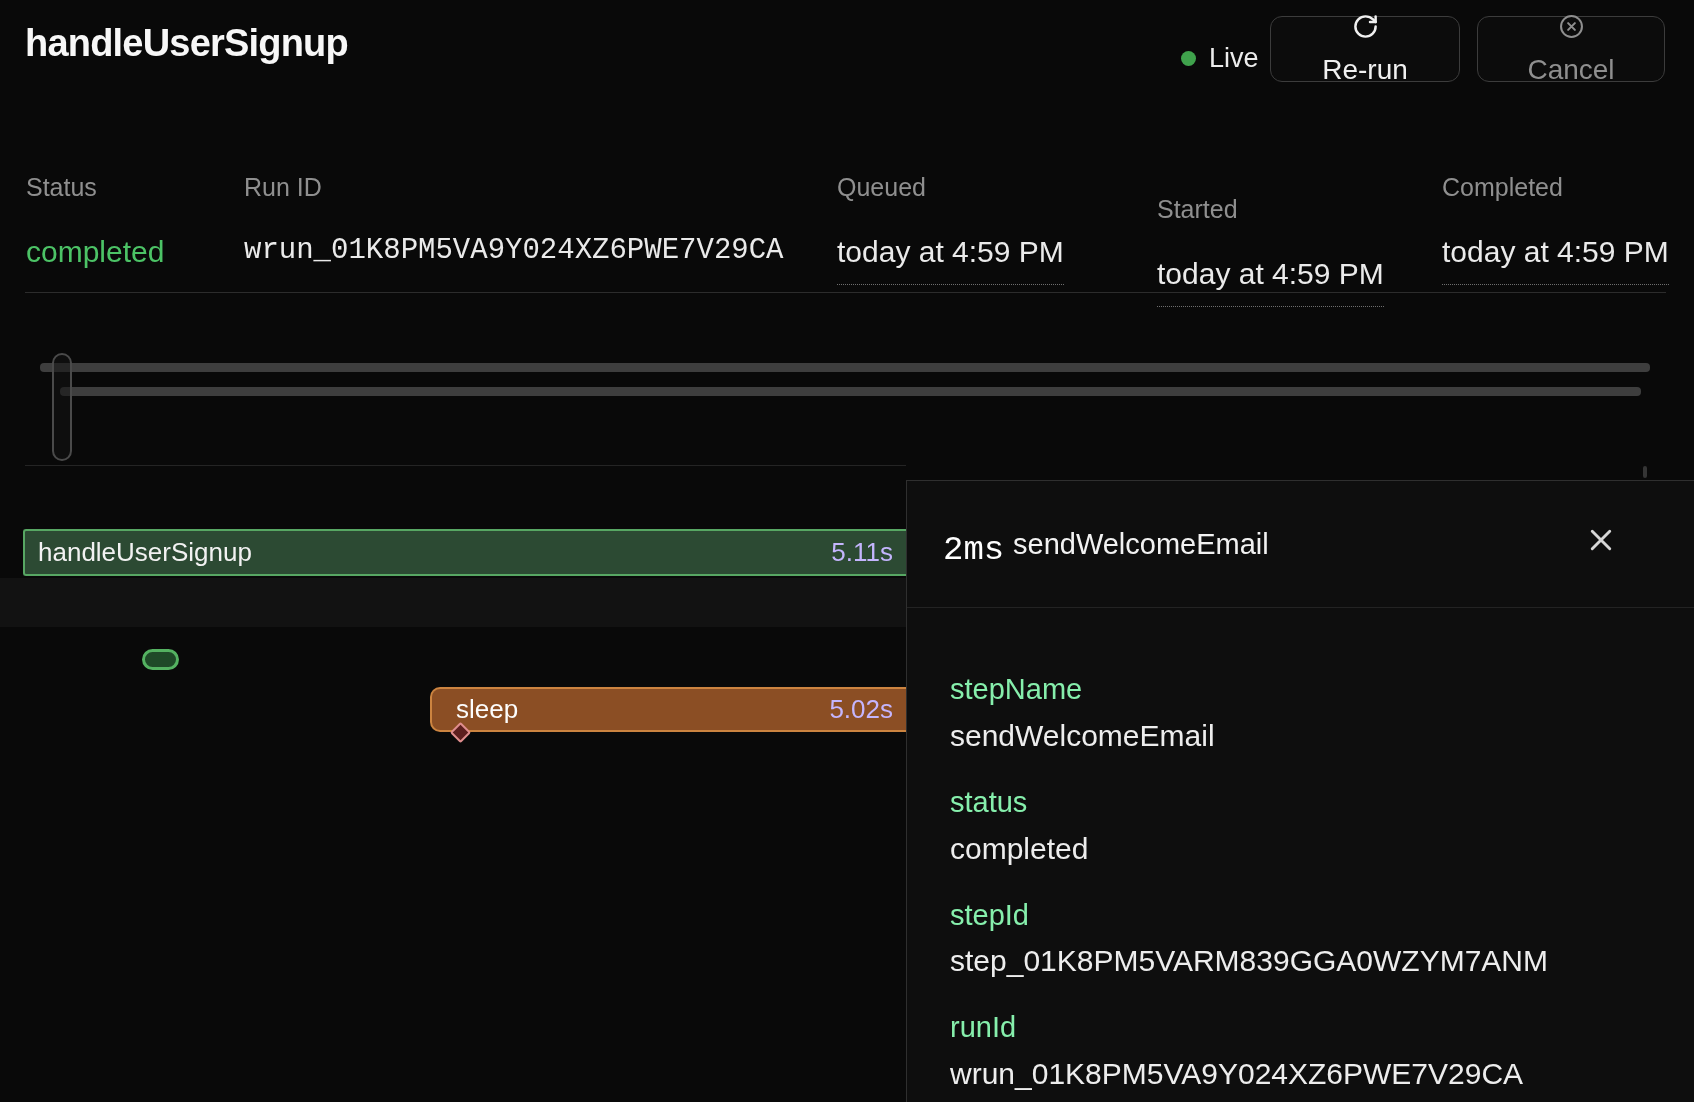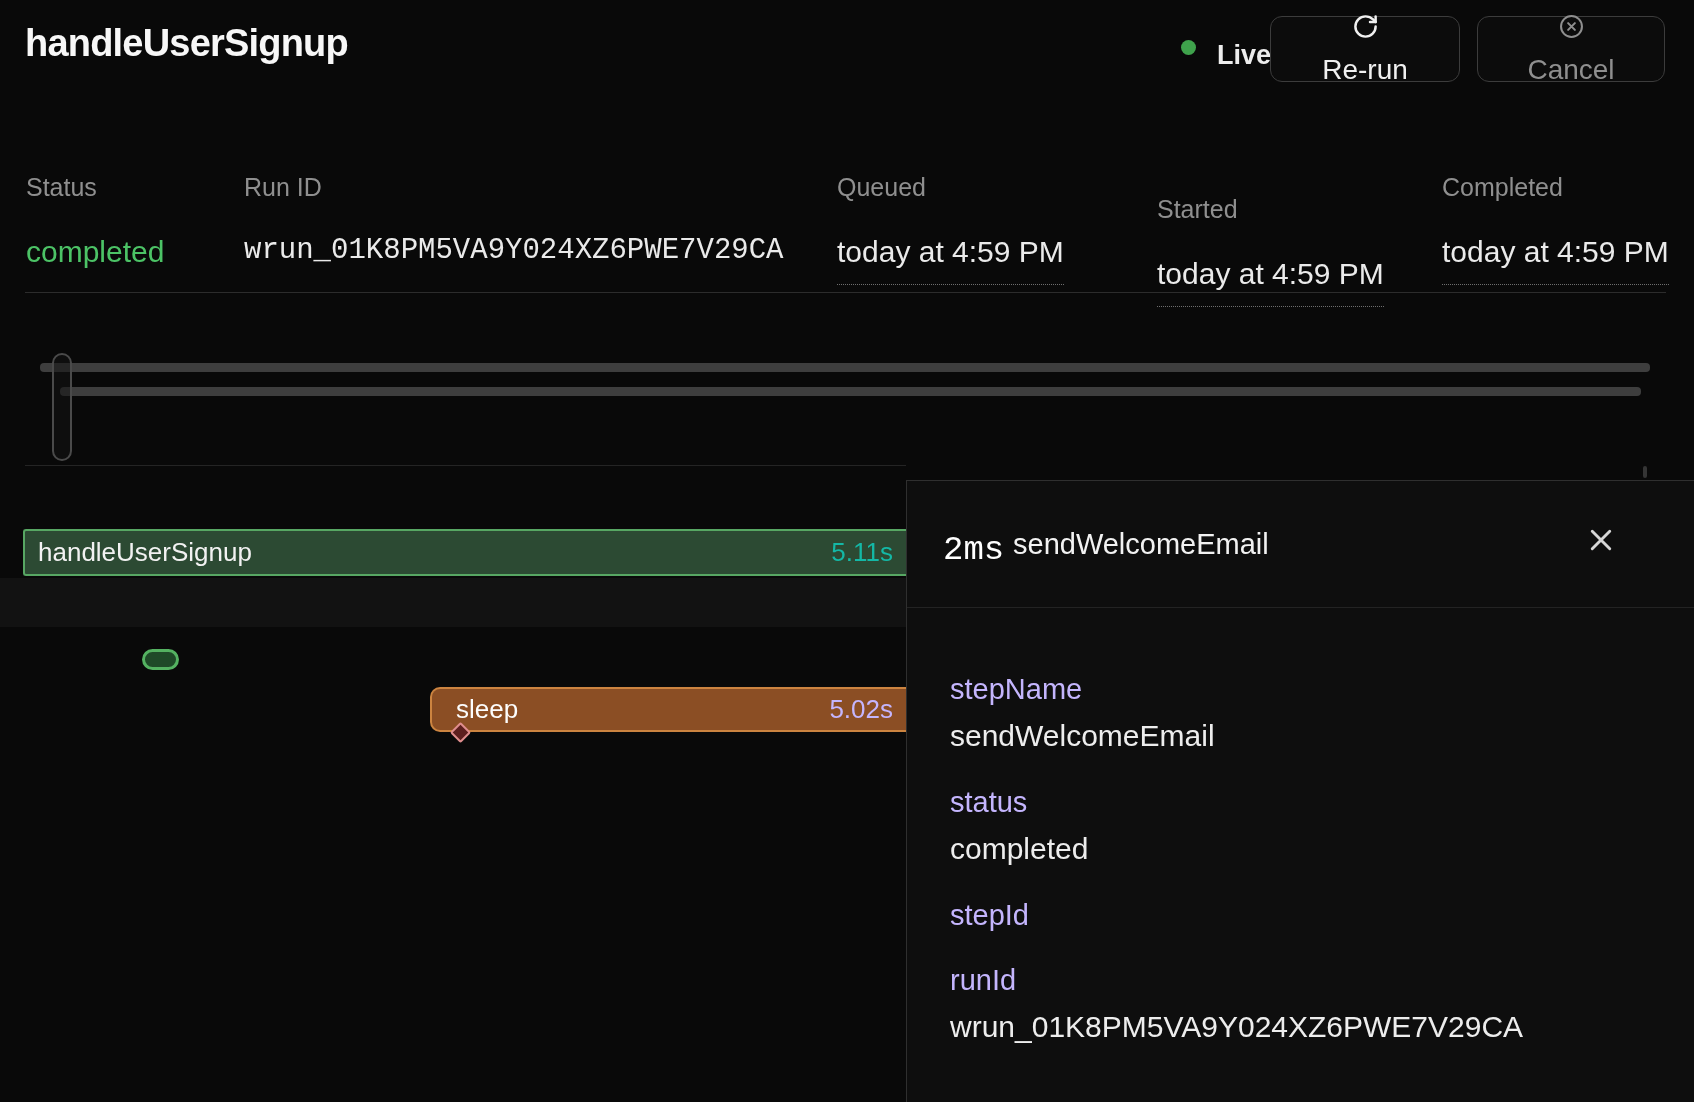--- a/index.html
+++ b/index.html
@@ -10,21 +10,21 @@
     color:#e8e8e8;
     position:relative;
     overflow:hidden;
   }
 
   
   .title{
     position:absolute;left:25px;top:22px;
     font-size:38px;font-weight:700;color:#f7f7f7;letter-spacing:-0.8px;margin:0;
   }
-  .live{position:absolute;left:1181px;top:40px;height:36px;display:flex;align-items:flex-start;gap:21px;font-weight:bold;}
+  .live{position:absolute;left:1181px;top:40px;height:36px;display:flex;align-items:center;gap:13px;}
   .live-dot{width:15px;height:15px;border-radius:50%;background:#3fa24c;display:inline-block;}
   .live-label{font-size:27px;color:#ededed;}
   .btn{
     position:absolute;top:16px;height:66px;
     border-radius:12px;border:1px solid #3c3c3c;
     background:rgba(255,255,255,0.015);
     display:flex;align-items:center;justify-content:center;gap:14px;
     font-family:"Liberation Sans",sans-serif;font-size:28px;cursor:pointer;flex-direction:column;
   }
   .btn svg{display:block;}
@@ -62,21 +62,21 @@
     position:absolute;box-sizing:border-box;
     display:flex;align-items:center;justify-content:space-between;
     font-size:26px;cursor:pointer;
   }
   .span-root{
     left:23px;top:63px;width:883px;height:47px;
     background:#2c4a33;border:2px solid #57a763;border-right:none;
     border-radius:3px 0 0 3px;padding:0 13px;
   }
   .span-root .span-name{color:#f2f2f2;}
-  .span-root .span-duration{color:#14b8a6;}
+  .span-root .span-duration{color:#c4b5fd;}
   .span-pill{
     position:absolute;left:142px;top:183px;width:37px;height:21px;
     border-radius:11px;background:#1f4a28;border:3px solid #54b261;
     box-sizing:border-box;cursor:pointer;
   }
   .span-sleep{
     left:430px;top:221px;width:476px;height:45px;
     background:#8b4e24;border:2px solid #cc8440;border-right:none;
     border-radius:10px 0 0 10px;padding:0 13px 0 24px;
   }
@@ -96,21 +96,21 @@
   }
   .panel-header{height:126px;border-bottom:1px solid #232323;position:relative;}
   .p-duration{position:absolute;left:36px;top:50px;font-family:"Liberation Mono",monospace;font-size:34px;color:#ffffff;}
   .p-title{position:absolute;left:106px;top:47px;font-size:29px;color:#f2f2f2;}
   .p-close{
     position:absolute;right:74px;top:40px;width:38px;height:38px;
     background:none;border:none;padding:4px;cursor:pointer;
   }
   .panel-body{padding:64px 40px 0 43px;}
   .p-field{margin-bottom:31px;}
-  .p-label{font-size:29px;color:#c4b5fd;line-height:1.2;}
+  .p-label{font-size:29px;color:#86efac;line-height:1.2;}
   .p-value{font-size:30px;color:#ededed;line-height:1.2;margin-top:11px;word-break:break-all;}
 </style>
 </head>
 <body>
 
 <div>
 
   <h1 class="title">handleUserSignup</h1>
 
   <div class="live">
@@ -203,20 +203,21 @@
       <div class="p-field">
         <div class="p-label">stepName</div>
         <div class="p-value">sendWelcomeEmail</div>
       </div>
       <div class="p-field">
         <div class="p-label">status</div>
         <div class="p-value">completed</div>
       </div>
       <div class="p-field">
         <div class="p-label">stepId</div>
+        <div class="p-value">step_01K8PM5VARM839GGA0WZYM7ANM</div>
       </div>
       <div class="p-field">
         <div class="p-label">runId</div>
         <div class="p-value">wrun_01K8PM5VA9Y024XZ6PWE7V29CA</div>
       </div>
     </div>
   </aside>
 
 </div>
 

